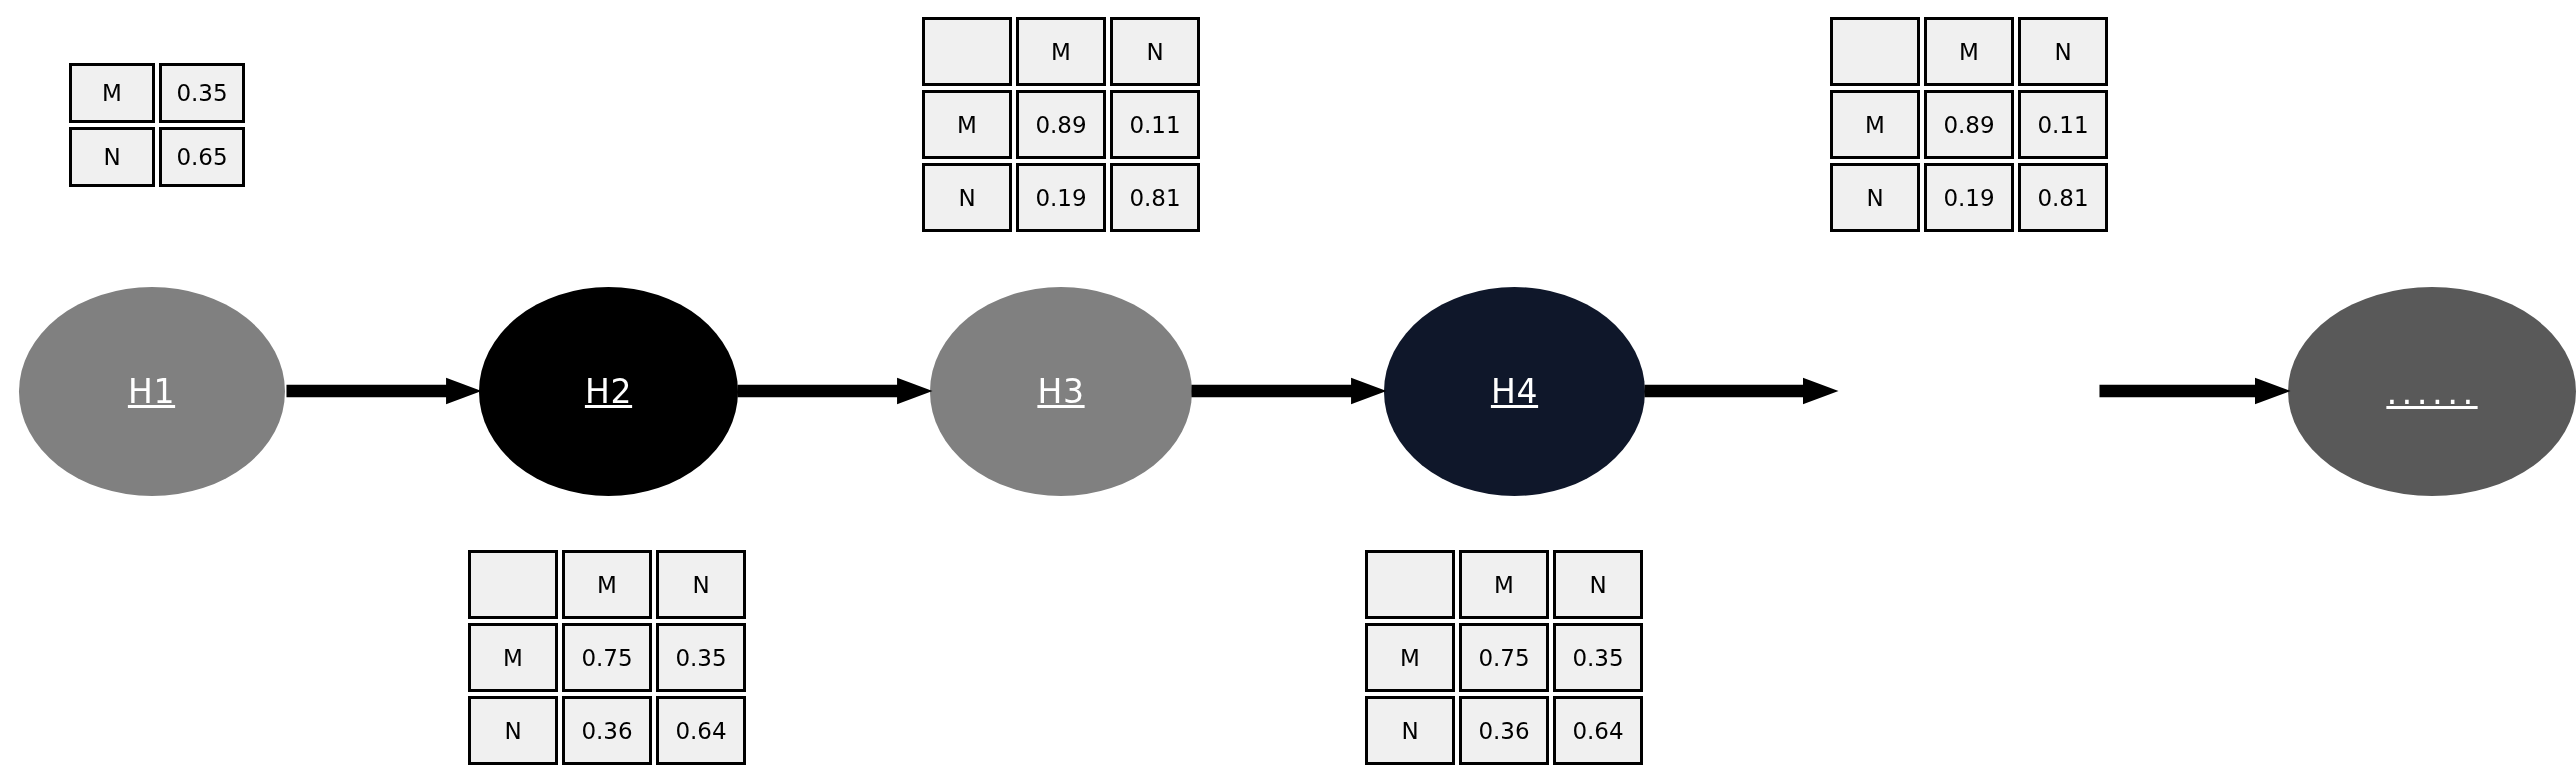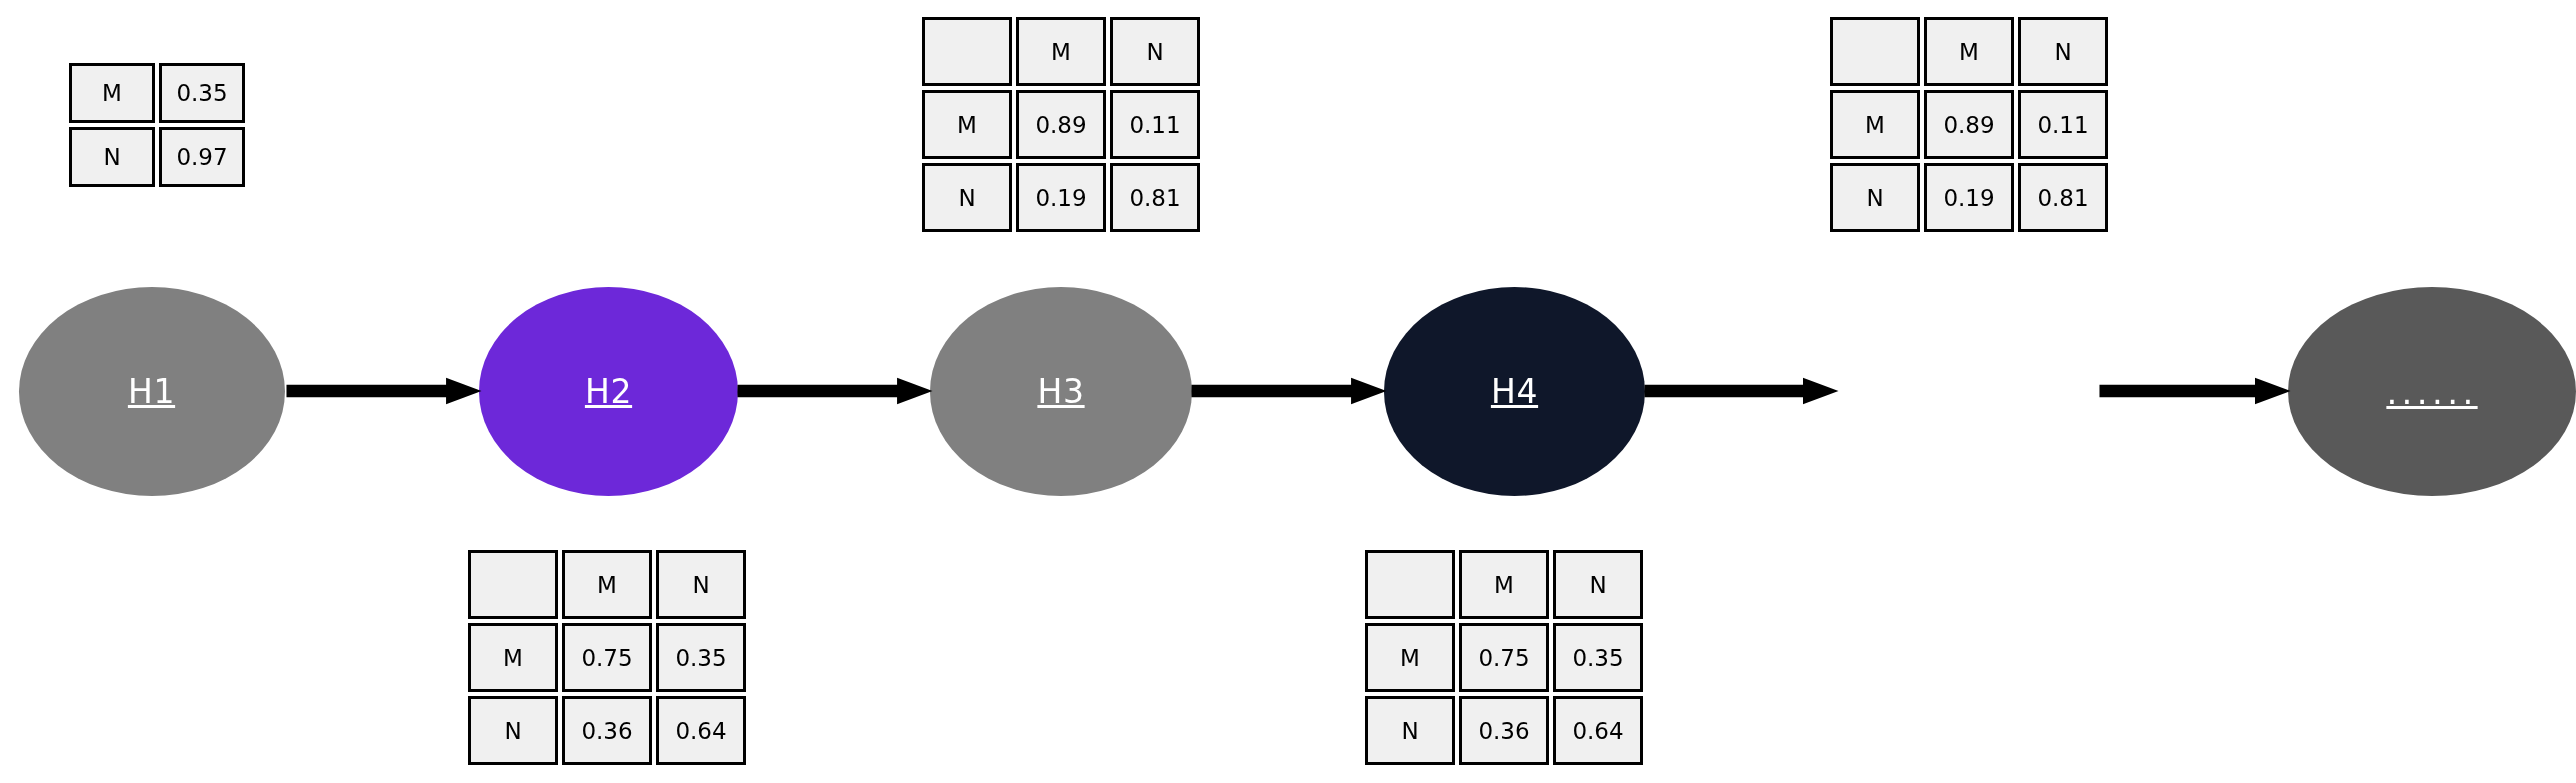--- a/index.html
+++ b/index.html
@@ -85,21 +85,21 @@
 <div id="canvas">
 
   <table class="prob-table table-vector" style="left:65px; top:59px;">
     <tbody>
         <tr>
       <td>M</td>
       <td>0.35</td>
     </tr>
     <tr>
       <td>N</td>
-      <td>0.97</td>
+      <td>0.65</td>
     </tr>
   </tbody>
     </table>
 
   <table class="prob-table table-matrix" style="left:918px; top:13.3px;">
     <tbody>
         <tr>
       <td class="cell-empty"></td>
       <td>M</td>
       <td>N</td>
@@ -134,21 +134,21 @@
       <td>0.19</td>
       <td>0.81</td>
     </tr>
   </tbody>
     </table>
 
   <div class="node" style="left:18.5px; top:287px; width:266px; height:209px; background:#808080;">
     <span class="node-label">H1</span>
   </div>
 
-  <div class="node" style="left:479px; top:287px; width:259px; height:209px; background:#6d28d9;">
+  <div class="node" style="left:479px; top:287px; width:259px; height:209px; background:#000000;">
     <span class="node-label">H2</span>
   </div>
 
   <div class="node" style="left:930px; top:287px; width:262px; height:209px; background:#808080;align-items:center;">
     <span class="node-label">H3</span>
   </div>
 
   <div class="node" style="left:1384px; top:287px; width:261px; height:209px; background:#0f172a;">
     <span class="node-label">H4</span>
   </div>

